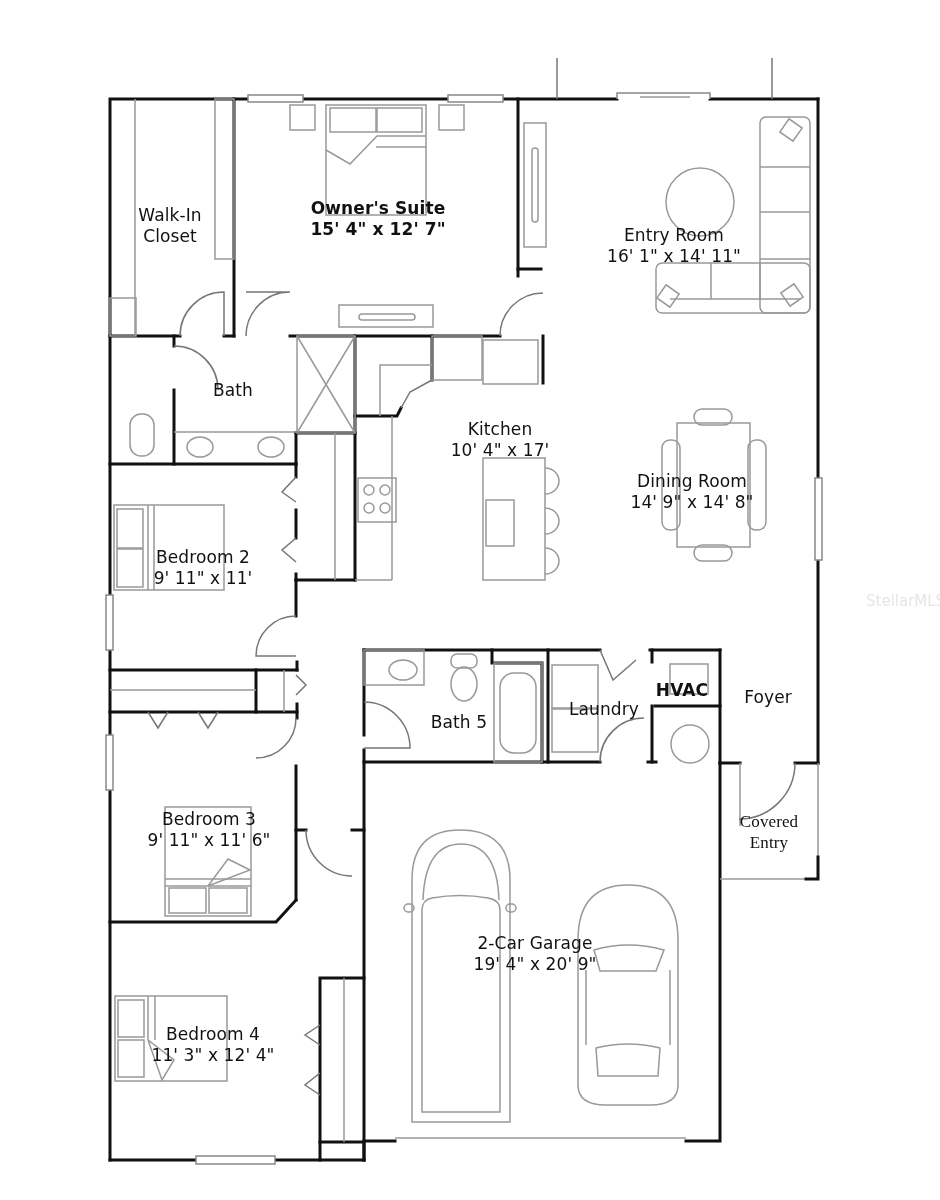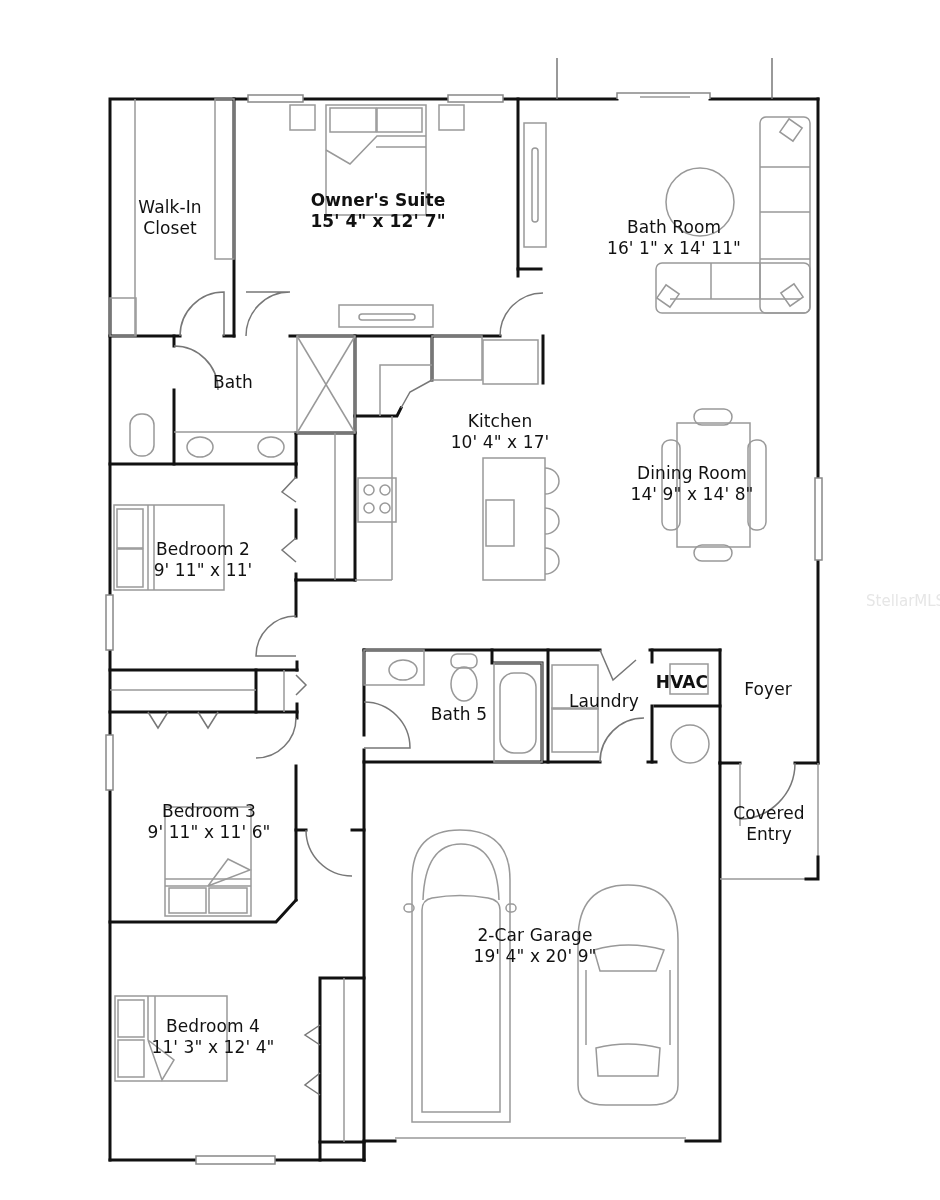--- a/index.html
+++ b/index.html
@@ -3,21 +3,21 @@
 <meta charset="utf-8">
 <style>
   html, body { margin: 0; padding: 0; background: #ffffff; }
   body { width: 940px; height: 1200px; position: relative; overflow: hidden; font-family: "DejaVu Sans", sans-serif; }
   svg.plan { position: absolute; left: 0; top: 0; width: 940px; height: 1200px; }
   .wall { stroke: #111; stroke-width: 3; fill: none; stroke-linecap: square; }
   .thin { stroke: #999; stroke-width: 1.5; fill: none; }
   .thin-dark { stroke: #777; stroke-width: 1.5; fill: none; }
   .win { stroke: #888; stroke-width: 1.5; fill: #fff; }
   .door { stroke: #777; stroke-width: 1.5; fill: none; }
-  .lbl { position: absolute; text-align: center; color: #111; font-size: 17px; line-height: 21px; white-space: nowrap; transform: translateX(-50%); letter-spacing: 0.1px; }
+  .lbl { position: absolute; text-align: center; color: #111; font-size: 17px; line-height: 21px; white-space: nowrap; transform: translateX(-50%); letter-spacing: 0.1px; margin-top: 8px; }
   .lbl span { display: block; }
   .watermark { position: absolute; left: 866px; top: 592px; font-size: 15px; color: #e6e6e6; font-family: "DejaVu Sans", sans-serif; }
 </style>
 </head>
 <body>
 
 <svg class="plan" viewBox="0 0 940 1200" xmlns="http://www.w3.org/2000/svg">
 
   <g>
 
@@ -255,21 +255,21 @@
 
 <div class="lbl" style="left:170px; top:197px;">
   <span>Walk-In</span>
   <span>Closet</span>
 </div>
 <div class="lbl" style="left:378px; top:190px;font-weight:bold;">
   <span>Owner's Suite</span>
   <span>15' 4" x 12' 7"</span>
 </div>
 <div class="lbl" style="left:674px; top:217px;">
-  <span>Bath Room</span>
+  <span>Entry Room</span>
   <span>16' 1" x 14' 11"</span>
 </div>
 <div class="lbl" style="left:233px; top:372px;">
   <span>Bath</span>
 </div>
 <div class="lbl" style="left:500px; top:411px;">
   <span>Kitchen</span>
   <span>10' 4" x 17'</span>
 </div>
 <div class="lbl" style="left:692px; top:463px;">
@@ -289,21 +289,21 @@
 <div class="lbl" style="left:682px; top:672px;font-weight:bold;">
   <span>HVAC</span>
 </div>
 <div class="lbl" style="left:768px; top:679px;">
   <span>Foyer</span>
 </div>
 <div class="lbl" style="left:209px; top:801px;text-align:center;">
   <span>Bedroom 3</span>
   <span>9' 11" x 11' 6"</span>
 </div>
-<div class="lbl" style="left:769px; top:803px;">
+<div class="lbl" style="left:769px; top:803px;font-family:Liberation Serif, serif;">
   <span>Covered</span>
   <span>Entry</span>
 </div>
 <div class="lbl" style="left:535px; top:925px;">
   <span>2-Car Garage</span>
   <span>19' 4" x 20' 9"</span>
 </div>
 <div class="lbl" style="left:213px; top:1016px;">
   <span>Bedroom 4</span>
   <span>11' 3" x 12' 4"</span>

